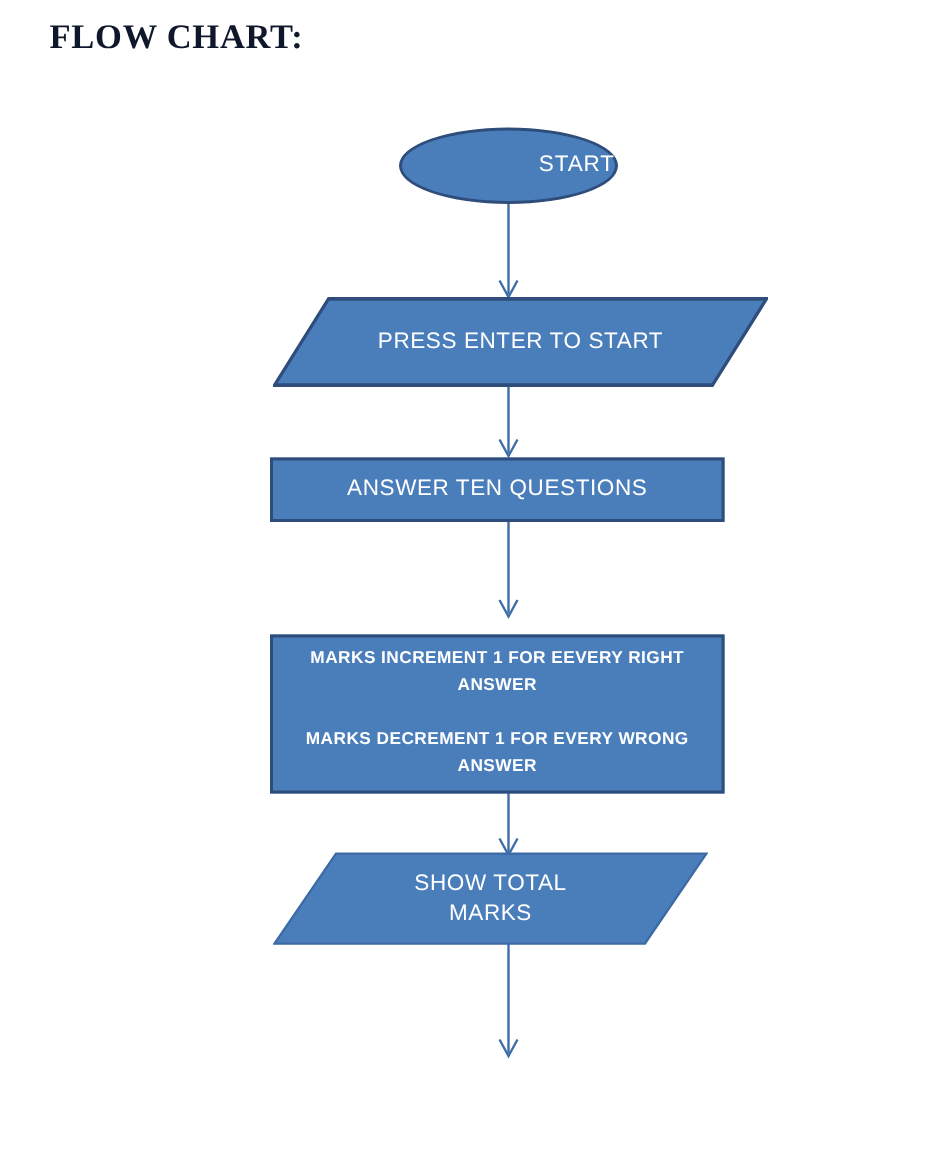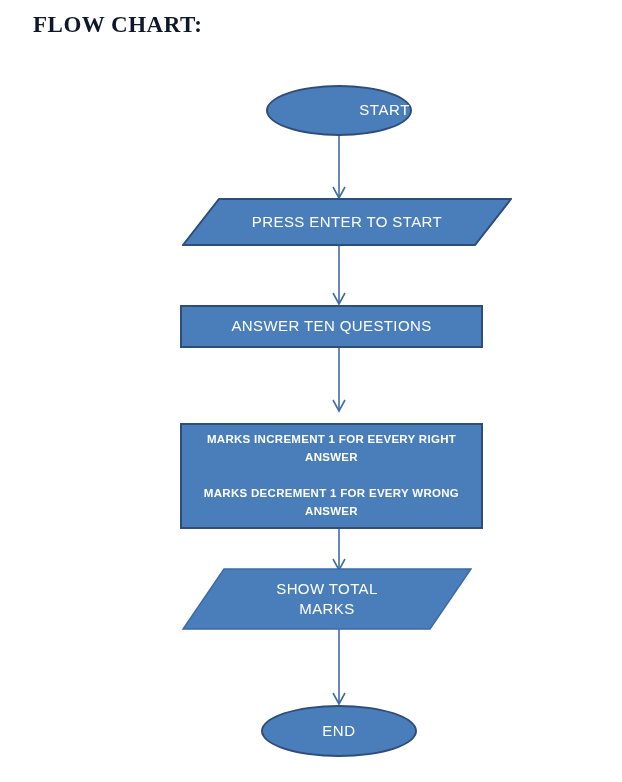--- a/index.html
+++ b/index.html
@@ -143,21 +143,21 @@
     <svg viewBox="0 0 18 80" width="18" height="80">
       <line x1="9" y1="0" x2="9" y2="74" stroke="#3E6DA8" stroke-width="1.6"></line>
       <polyline points="3,65 9,76 15,65" fill="none" stroke="#3E6DA8" stroke-width="1.6"></polyline>
     </svg>
   </div>
 
   <div class="shape oval" style="left:266px; top:85px; width:146px; height:51px;justify-content:flex-end;">
     <span class="shape-label">START</span>
   </div>
 
-  <div class="shape parallelogram" style="left:182px; top:198px; width:330px; height:48px;">
+  <div class="shape parallelogram" style="left:182px; top:198px; width:330px; height:60px;">
     <svg viewBox="0 0 330 48" preserveAspectRatio="none">
       <polygon points="37,1 329,1 293,47 1,47" fill="#4A7EBB" stroke="#2E4D7B" stroke-width="2"></polygon>
     </svg>
     <span class="shape-label">PRESS ENTER TO START</span>
   </div>
 
   <div class="shape rect" style="left:180px; top:305px; width:303px; height:43px;">
     <span class="shape-label">ANSWER TEN QUESTIONS</span>
   </div>
 
@@ -170,17 +170,14 @@
   </div>
 
   <div class="shape parallelogram" style="left:182px; top:568px; width:290px; height:62px;">
     <svg viewBox="0 0 290 62" preserveAspectRatio="none">
       <polygon points="42,1 289,1 248,61 1,61" fill="#4A7EBB" stroke="#3C6AA5" stroke-width="1.5"></polygon>
     </svg>
     <span class="shape-label">SHOW TOTAL
 MARKS</span>
   </div>
 
-  <div class="shape oval" style="left:261px; top:705px; width:156px; height:52px;">
-    <span class="shape-label">END</span>
-  </div>
 
 </div>
 
 </body></html>

